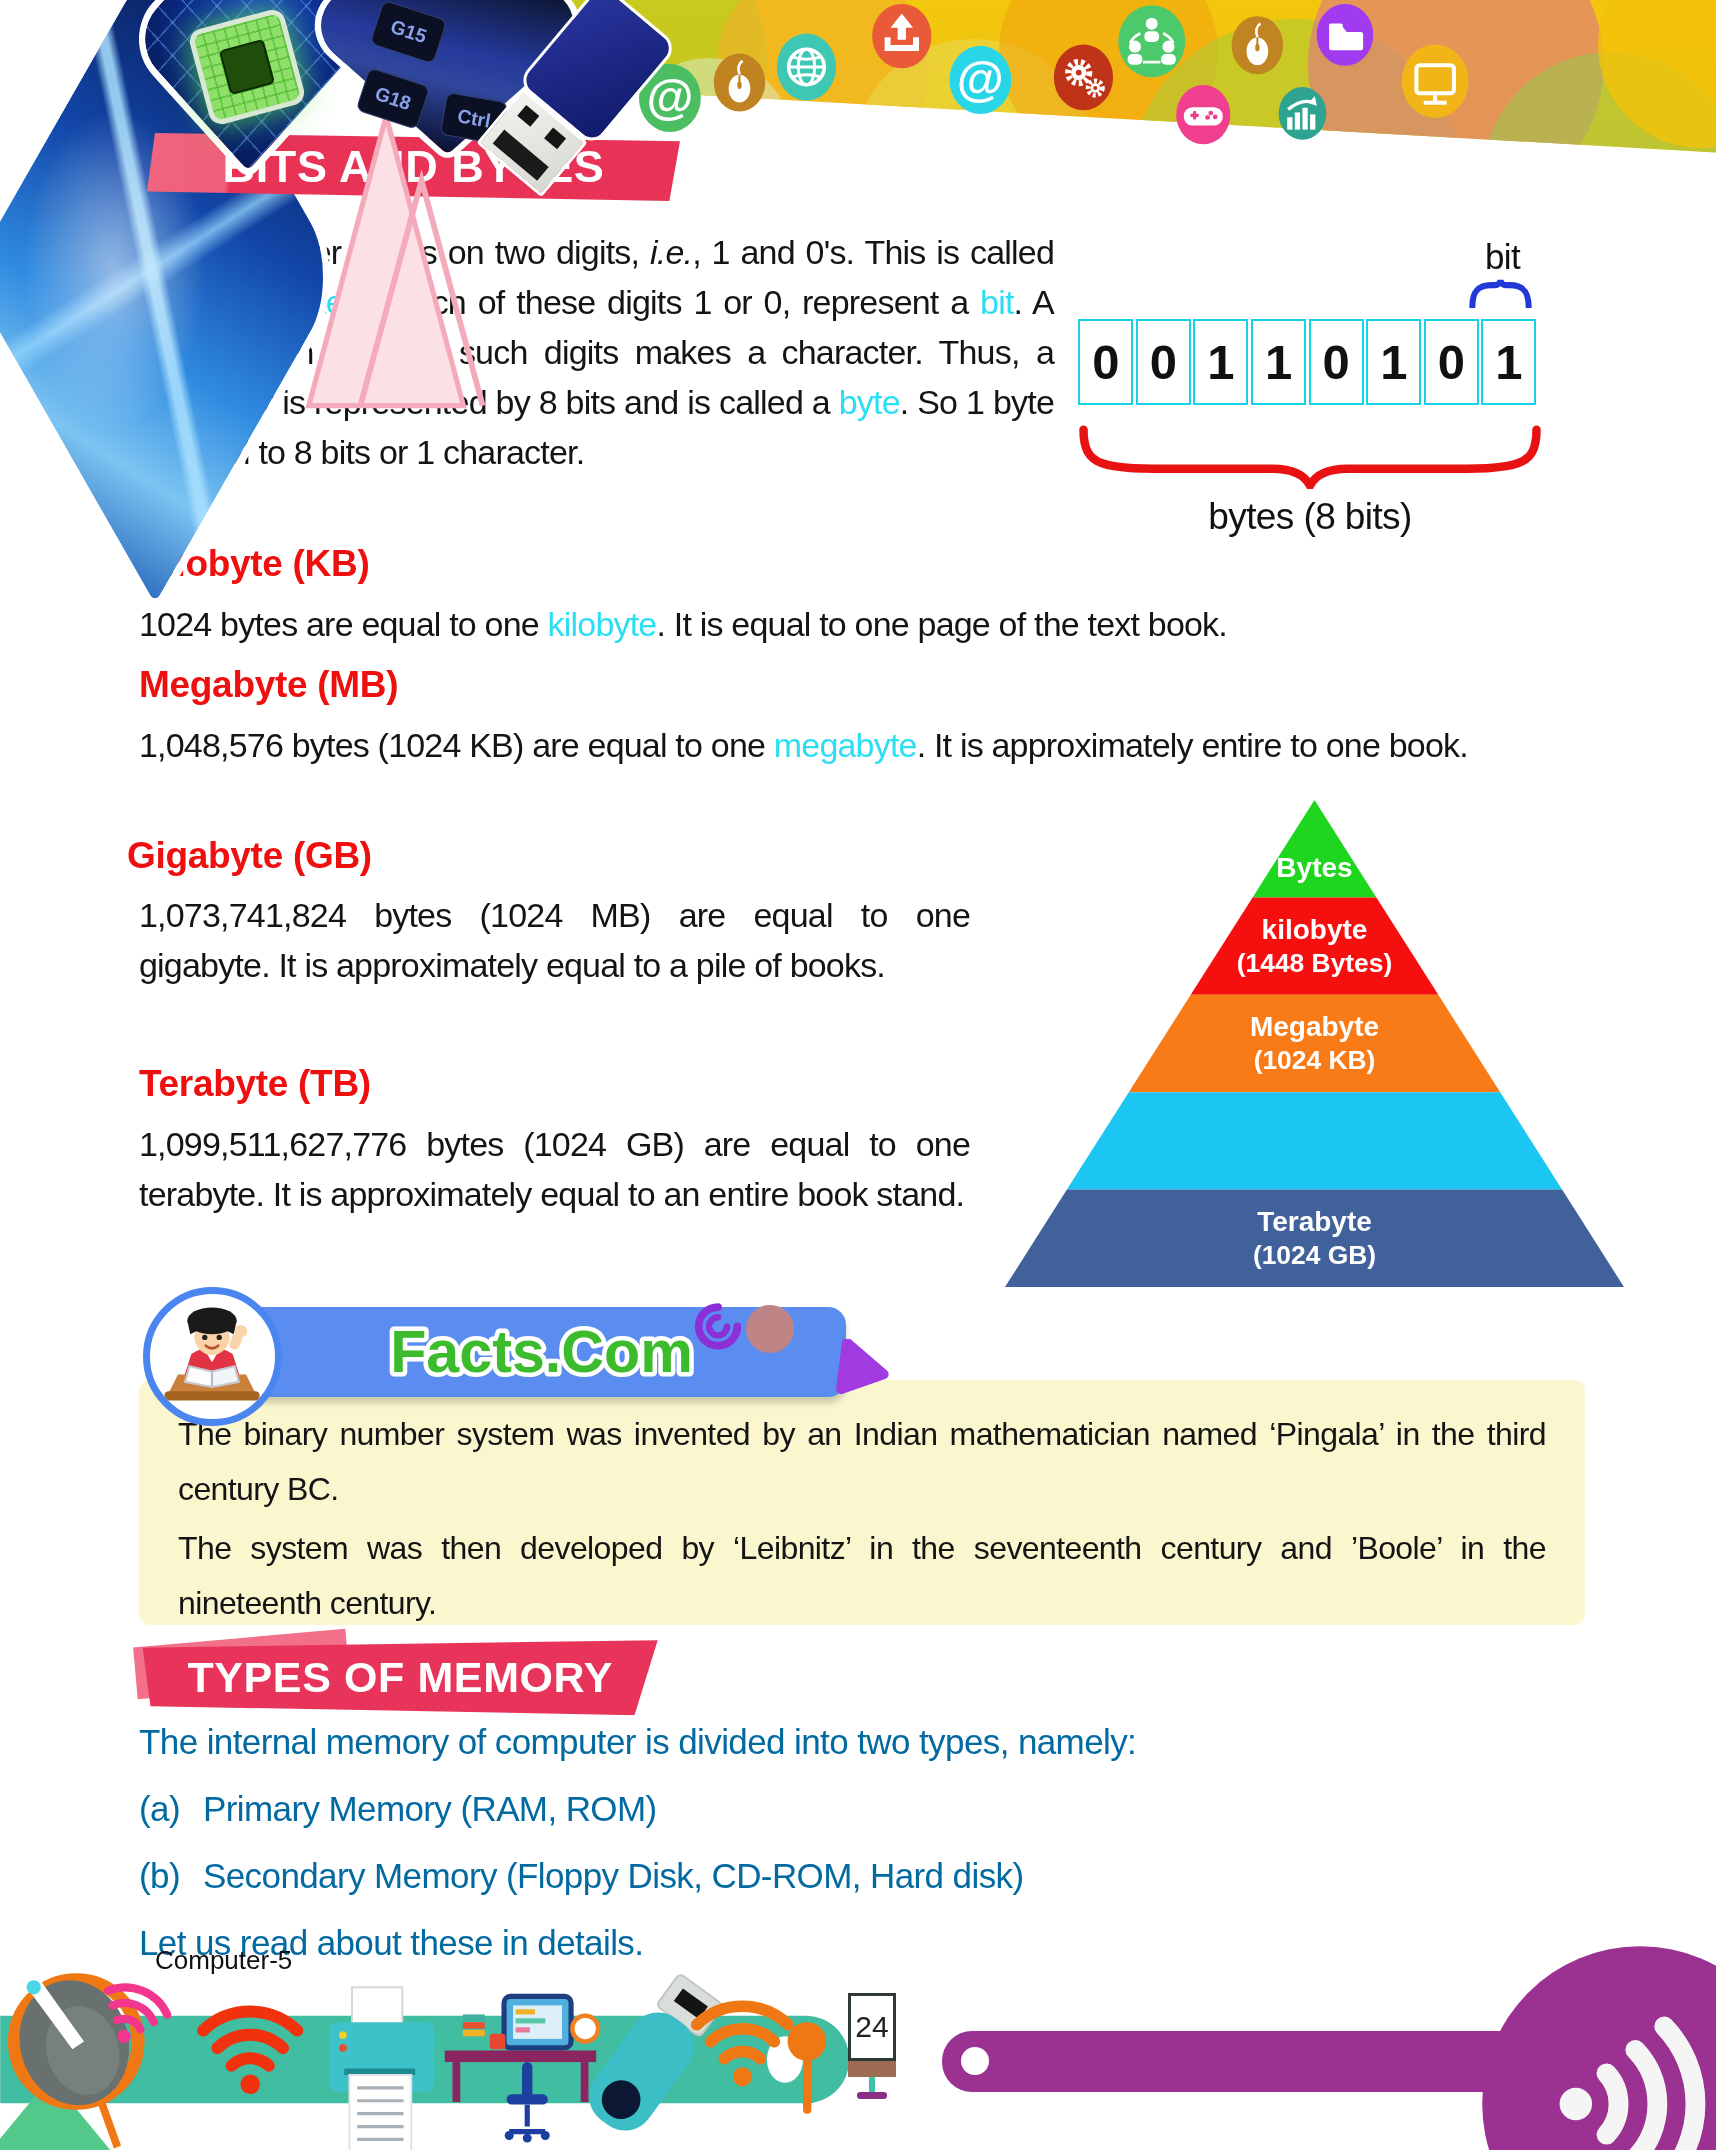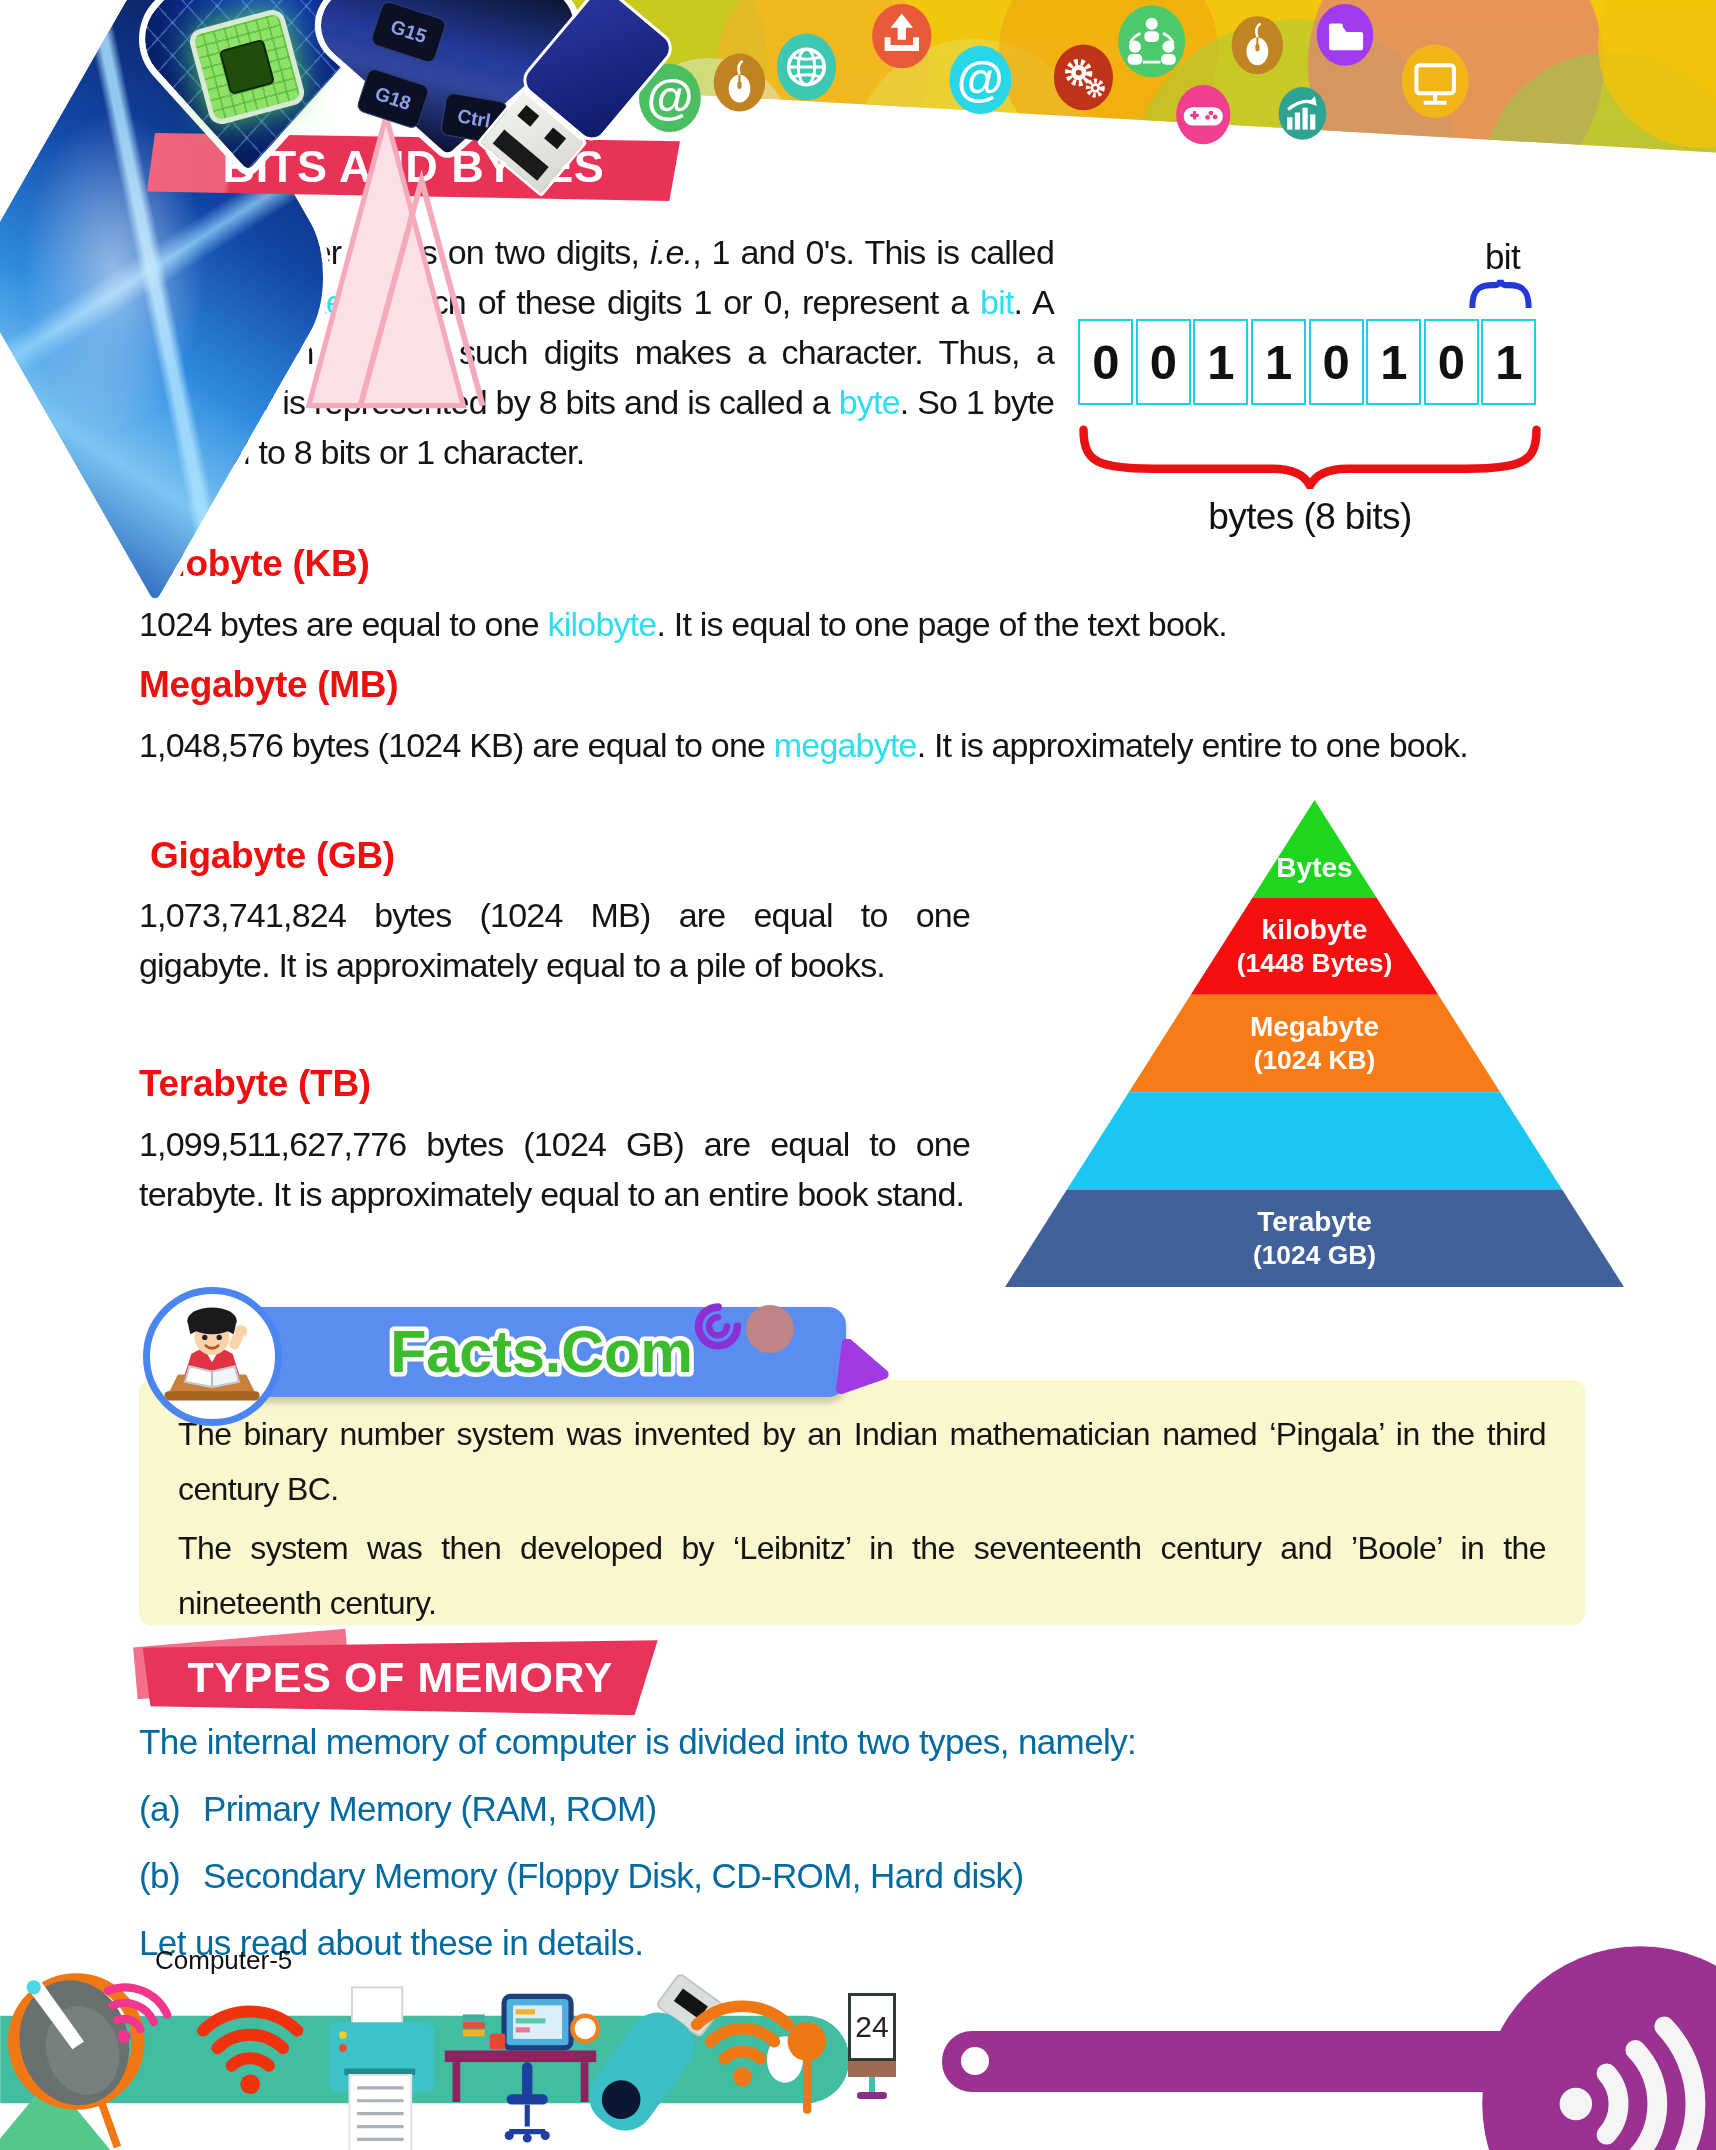--- a/index.html
+++ b/index.html
@@ -345,21 +345,21 @@
     </svg>
     <div class="abs diag-label" style="left:0;top:259px;width:466px;text-align:center;font-size:37px">bytes (8 bits)</div>
   </div>
 
   <div class="abs red-h" style="left:139px;top:544px">Kilobyte (KB)</div>
   <div class="abs body-txt" style="left:139px;top:599px;width:1463px;text-align:left"><span>1024 bytes are equal to one </span><span class="cyan">kilobyte</span><span>. It is equal to one page of the text book.</span></div>
 
   <div class="abs red-h" style="left:139px;top:665px">Megabyte (MB)</div>
   <div class="abs body-txt" style="left:139px;top:720px;width:1453px"><span>1,048,576 bytes (1024 KB) are equal to one </span><span class="cyan">megabyte</span><span>. It is approximately entire to one book.</span></div>
 
-  <div class="abs red-h" style="left:150px;top:836px">Gigabyte (GB)</div>
+  <div class="abs red-h" style="left:127px;top:836px">Gigabyte (GB)</div>
   <div class="abs body-txt" style="left:139px;top:890px;width:831px">1,073,741,824 bytes (1024 MB) are equal to one gigabyte. It is approximately equal to a pile of books.</div>
 
   <div class="abs red-h" style="left:139px;top:1064px">Terabyte (TB)</div>
   <div class="abs body-txt" style="left:139px;top:1119px;width:831px">1,099,511,627,776 bytes (1024 GB) are equal to one terabyte. It is approximately equal to an entire book stand.</div>
 
   <div class="abs pyramid">
     <div class="pyr-level" style="clip-path: polygon(50% 0%, 60% 20%, 40% 20%); background-color: rgb(31, 214, 31);"></div>
     <div class="pyr-level" style="clip-path: polygon(60% 20%, 70% 40%, 30% 40%, 40% 20%); background-color: rgb(245, 15, 15);"></div>
     <div class="pyr-level" style="clip-path: polygon(70% 40%, 80% 60%, 20% 60%, 30% 40%); background-color: rgb(248, 123, 23);"></div>
     <div class="pyr-level" style="clip-path: polygon(80% 60%, 90% 80%, 10% 80%, 20% 60%); background-color: rgb(27, 198, 242);"></div>

